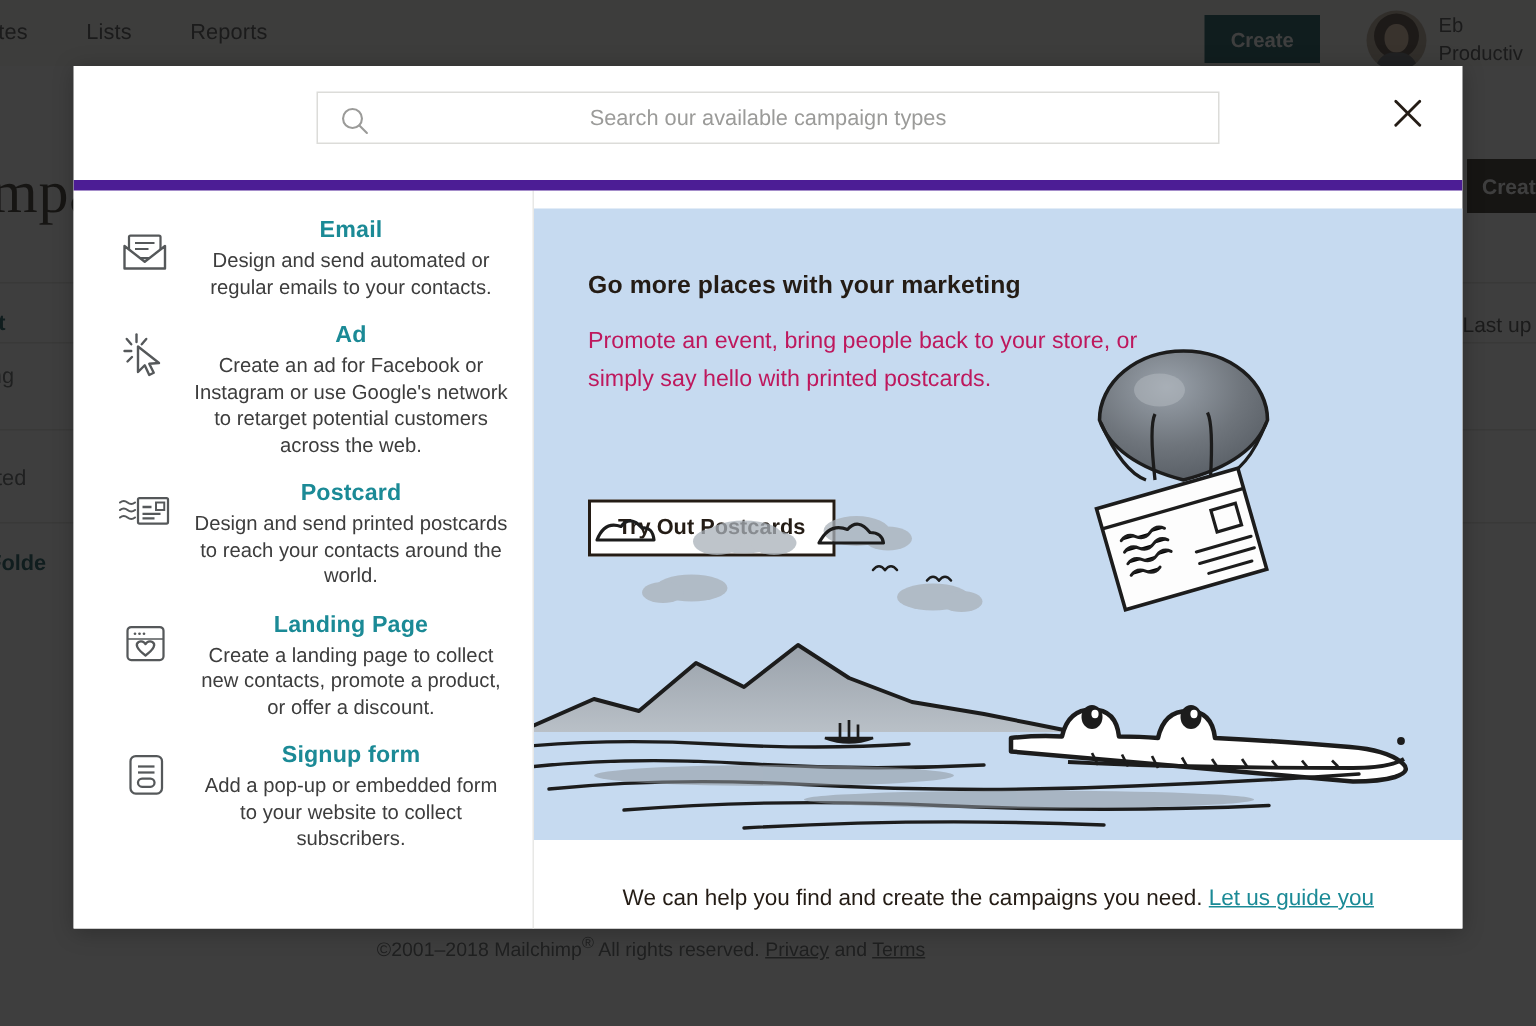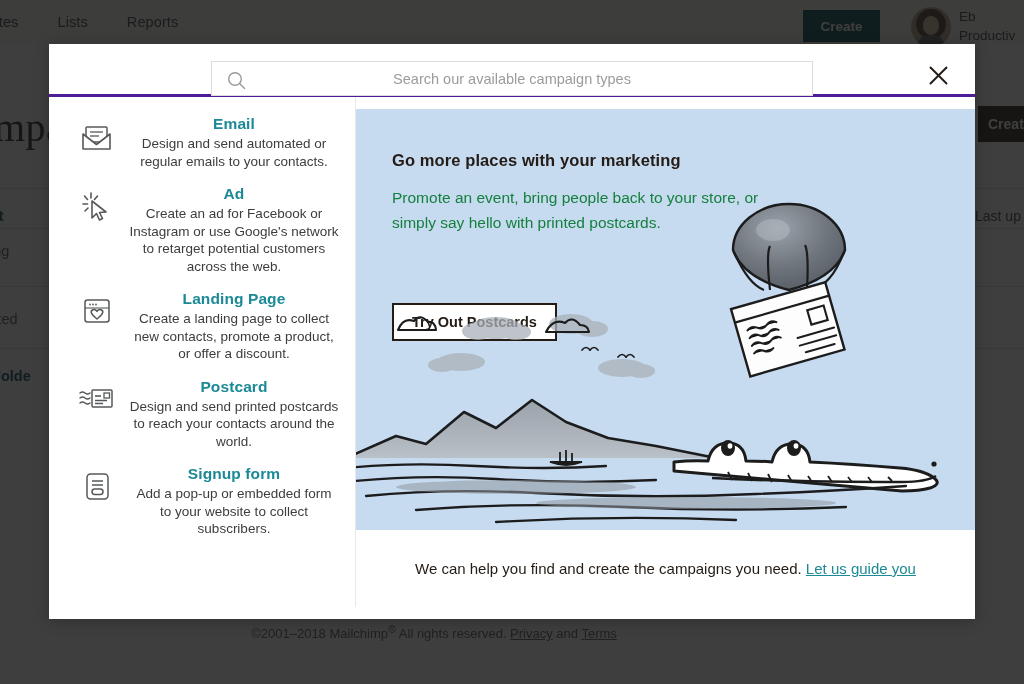--- a/index.html
+++ b/index.html
@@ -94,21 +94,21 @@
 
   
   .modal {
     position: absolute; left: 49px; top: 44px;
     width: 926px; height: 575px;
     background: #ffffff;
     box-shadow: 0 2px 14px rgba(0,0,0,.25);
     overflow: hidden;
   }
   .modal-head {
-    position: relative; height: 53px; border-bottom: 3px solid #4c1d95; text-decoration: underline;
+    position: relative; height: 83px; border-bottom: 7px solid #4c1d95; text-decoration: underline;
   }
   .search-wrap {
     position: absolute; left: 162px; top: 17px; width: 602px; height: 35px;
   }
   .search-box {
     width: 100%; height: 100%; border: 1px solid #dcdcd9; background: #fff;
     display: flex; align-items: center; position: relative;
   }
   .search-ico { position: absolute; left: 15px; top: 9px; }
   .search-input {
@@ -148,21 +148,21 @@
   .hero-col { flex: 1; display: flex; flex-direction: column; margin-top: 12px; }
   .hero {
     position: relative; flex: 0 0 421px; background: #c6daf0; overflow: hidden;
   }
   .hero-title {
     position: absolute; left: 36px; top: 42px;
     font-size: 16.5px; font-weight: bold; color: #241c15; letter-spacing: .1px;
   }
   .hero-sub {
     position: absolute; left: 36px; top: 76px; width: 400px;
-    font-size: 15.5px; color: #15803d; line-height: 25px;
+    font-size: 15.5px; color: #be185d; line-height: 25px;
   }
   .hero-btn {
     position: absolute; left: 36px; top: 194px;
     background: #ffffff; border: 2px solid #241c15;
     padding: 9px 18px; font-family: "Liberation Sans", sans-serif;
     font-size: 14.5px; font-weight: bold; color: #241c15; cursor: pointer;
   }
   .hero-art { position: absolute; left: 0; bottom: 0; width: 620px; height: 330px; }
 
   .hero-footer {
@@ -271,37 +271,20 @@
                 <line x1="17.5" y1="6" x2="14.5" y2="9.5"></line>
                 <line x1="3" y1="14" x2="7.5" y2="14"></line>
                 <line x1="5" y1="21" x2="8" y2="18"></line>
               </g>
               <path d="M12 11 L12 28 L16.5 23.5 L19.5 30 L22.5 28.5 L19.5 22.5 L26 22 Z" fill="#fff" stroke="#55585a" stroke-width="1.6" stroke-linejoin="round"></path>
             </svg>
           </div>
           <div class="camp-text">
             <div class="camp-title">Ad</div>
             <div class="camp-desc">Create an ad for Facebook or Instagram or use Google's network to retarget potential customers across the web.</div>
-          </div>
-        </div>
-
-        <div class="camp-item">
-          <div class="camp-ico">
-            <svg width="34" height="32" viewBox="0 0 34 32">
-              <rect x="5" y="5" width="24" height="22" rx="2.5" fill="#fff" stroke="#55585a" stroke-width="1.5"></rect>
-              <circle cx="10" cy="9.5" r="0.9" fill="#55585a"></circle>
-              <circle cx="13" cy="9.5" r="0.9" fill="#55585a"></circle>
-              <circle cx="16" cy="9.5" r="0.9" fill="#55585a"></circle>
-              <line x1="5" y1="13" x2="29" y2="13" stroke="#55585a" stroke-width="1.1"></line>
-              <path d="M17 24 C 11 19.5, 10 16.5, 12.4 15 C 14.2 13.9, 16.2 15, 17 16.4 C 17.8 15, 19.8 13.9, 21.6 15 C 24 16.5, 23 19.5, 17 24 Z" fill="none" stroke="#55585a" stroke-width="1.5" stroke-linejoin="round"></path>
-            </svg>
-          </div>
-          <div class="camp-text">
-            <div class="camp-title">Landing Page</div>
-            <div class="camp-desc">Create a landing page to collect new contacts, promote a product, or offer a discount.</div>
           </div>
         </div>
 
         <div class="camp-item">
           <div class="camp-ico">
             <svg width="36" height="32" viewBox="0 0 36 32">
               <g stroke="#55585a" stroke-width="1.4" fill="none" stroke-linecap="round">
                 <path d="M1 10 q2.5 -2 5 0 q2.5 2 5 0"></path>
                 <path d="M1 15 q2.5 -2 5 0 q2.5 2 5 0"></path>
                 <path d="M1 20 q2.5 -2 5 0 q2.5 2 5 0"></path>
@@ -309,20 +292,37 @@
               <rect x="13" y="7" width="20" height="17" rx="1" fill="#fff" stroke="#55585a" stroke-width="1.5"></rect>
               <rect x="25" y="10" width="5.5" height="5" fill="none" stroke="#55585a" stroke-width="1.3"></rect>
               <line x1="16" y1="13" x2="22" y2="13" stroke="#55585a" stroke-width="1.6"></line>
               <line x1="16" y1="17.5" x2="28" y2="17.5" stroke="#55585a" stroke-width="1.5"></line>
               <line x1="16" y1="20.5" x2="24" y2="20.5" stroke="#55585a" stroke-width="1.5"></line>
             </svg>
           </div>
           <div class="camp-text">
             <div class="camp-title">Postcard</div>
             <div class="camp-desc">Design and send printed postcards to reach your contacts around the world.</div>
+          </div>
+        </div>
+
+        <div class="camp-item">
+          <div class="camp-ico">
+            <svg width="34" height="32" viewBox="0 0 34 32">
+              <rect x="5" y="5" width="24" height="22" rx="2.5" fill="#fff" stroke="#55585a" stroke-width="1.5"></rect>
+              <circle cx="10" cy="9.5" r="0.9" fill="#55585a"></circle>
+              <circle cx="13" cy="9.5" r="0.9" fill="#55585a"></circle>
+              <circle cx="16" cy="9.5" r="0.9" fill="#55585a"></circle>
+              <line x1="5" y1="13" x2="29" y2="13" stroke="#55585a" stroke-width="1.1"></line>
+              <path d="M17 24 C 11 19.5, 10 16.5, 12.4 15 C 14.2 13.9, 16.2 15, 17 16.4 C 17.8 15, 19.8 13.9, 21.6 15 C 24 16.5, 23 19.5, 17 24 Z" fill="none" stroke="#55585a" stroke-width="1.5" stroke-linejoin="round"></path>
+            </svg>
+          </div>
+          <div class="camp-text">
+            <div class="camp-title">Landing Page</div>
+            <div class="camp-desc">Create a landing page to collect new contacts, promote a product, or offer a discount.</div>
           </div>
         </div>
 
         <div class="camp-item">
           <div class="camp-ico">
             <svg width="34" height="32" viewBox="0 0 34 32">
               <rect x="7" y="4" width="21" height="25" rx="3.5" fill="#fff" stroke="#55585a" stroke-width="1.5"></rect>
               <line x1="12" y1="11" x2="23" y2="11" stroke="#55585a" stroke-width="1.5"></line>
               <line x1="12" y1="15" x2="23" y2="15" stroke="#55585a" stroke-width="1.5"></line>
               <rect x="12" y="19" width="11" height="5.5" rx="2.7" fill="none" stroke="#55585a" stroke-width="1.5"></rect>

